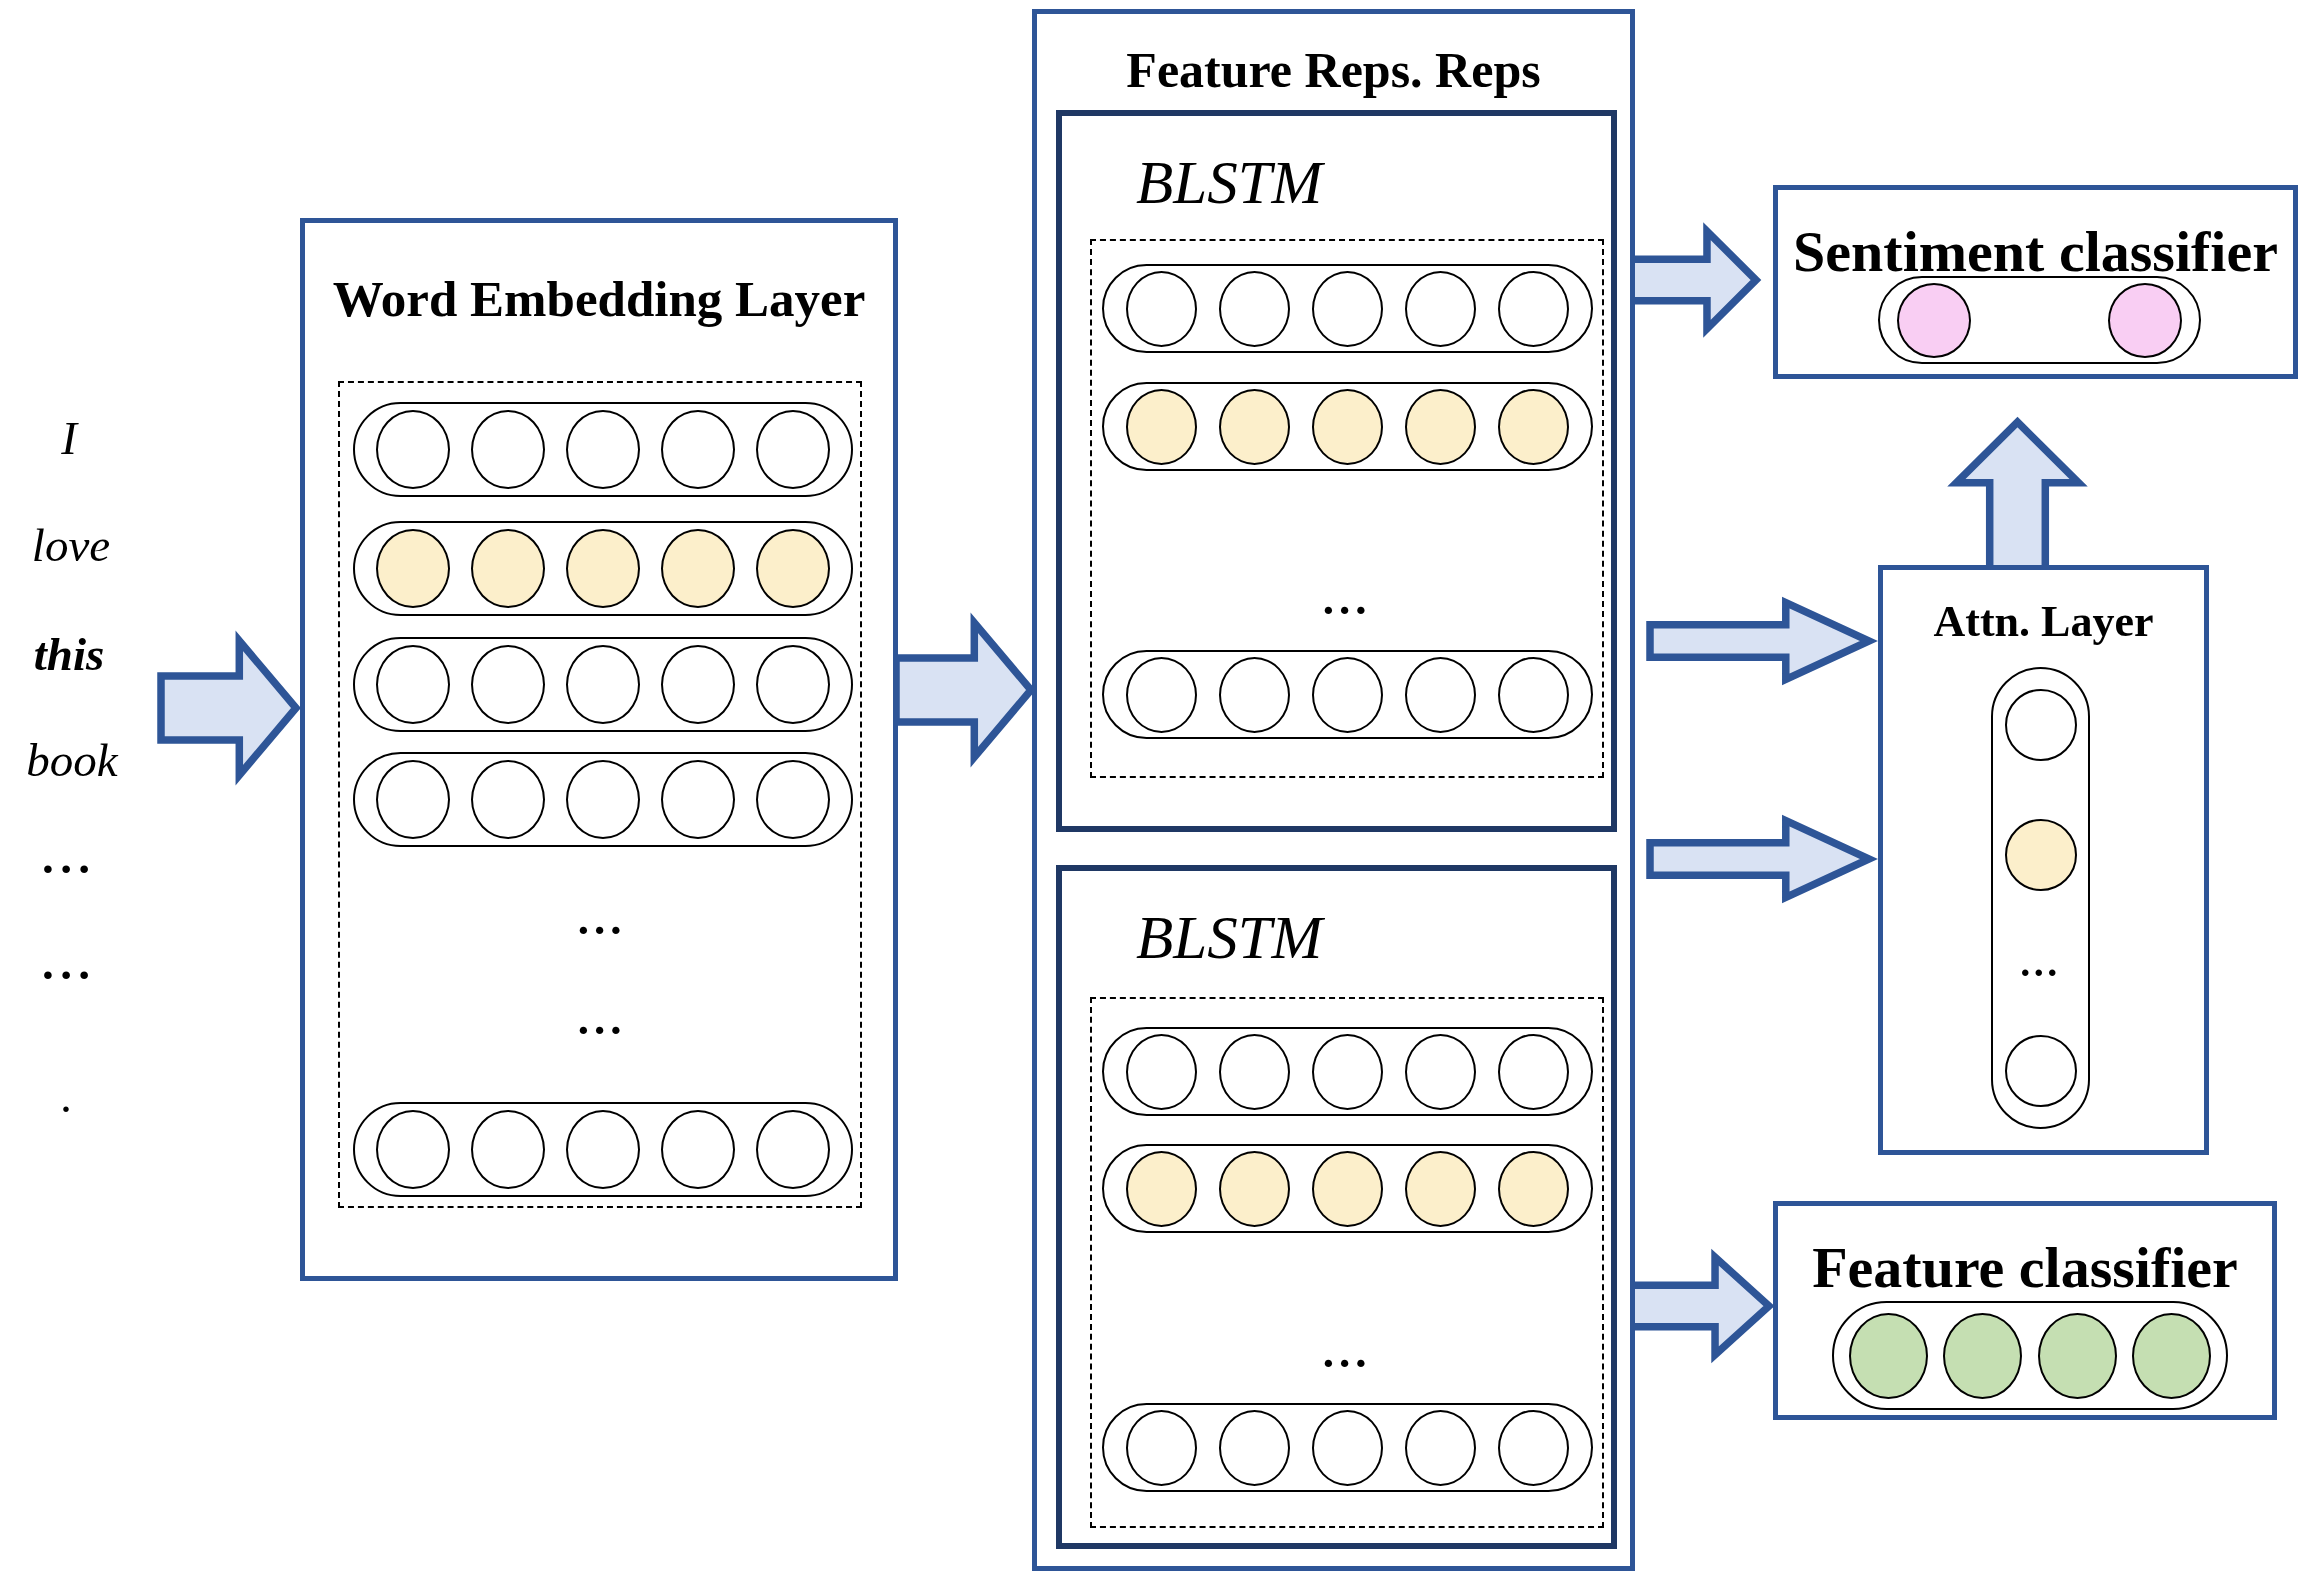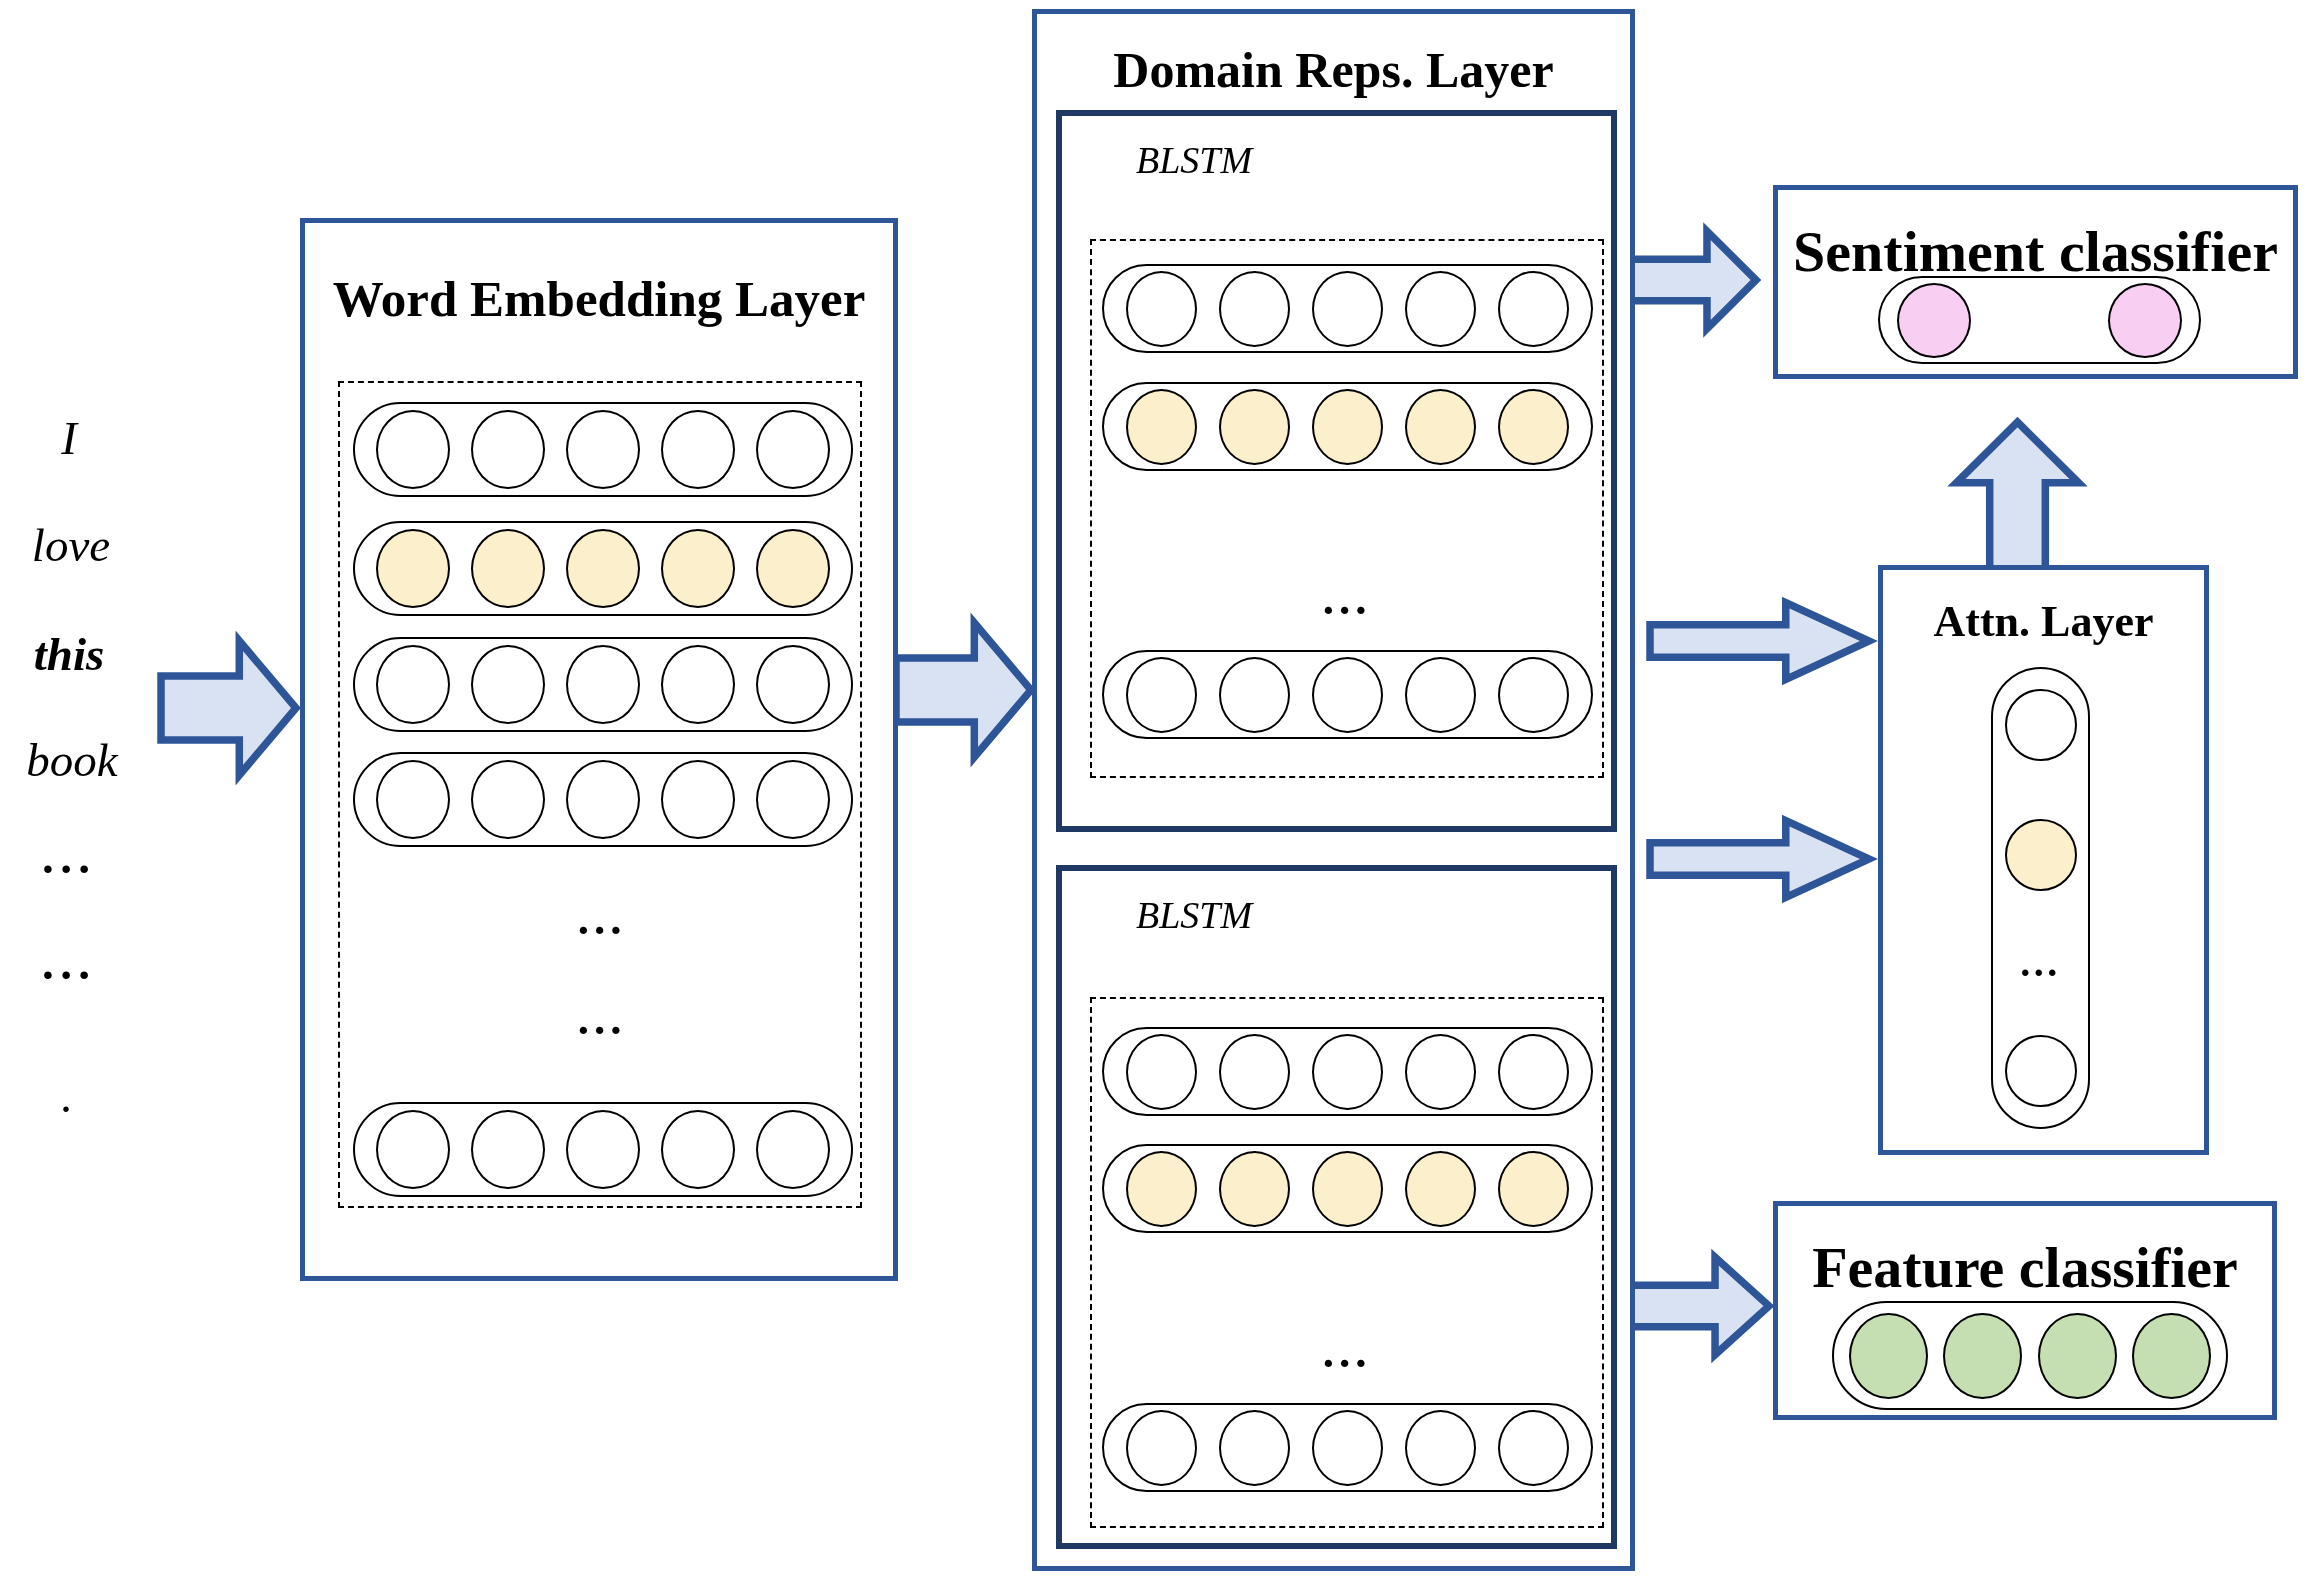--- a/index.html
+++ b/index.html
@@ -6,21 +6,21 @@
   .canvas{position:relative;width:2319px;height:1582px;background:#fff;overflow:hidden;
           font-family:"Liberation Serif","DejaVu Serif",serif;color:#000;}
   .box{position:absolute;background:#fff;border:5.7px solid #2E5597;box-sizing:border-box;}
   .box.dark{border:6.4px solid #1F3864;}
   .dashed{position:absolute;border:2.8px dashed #000;box-sizing:border-box;background:transparent;}
   .box-title{font-weight:bold;text-align:center;white-space:nowrap;}
   .we-title{font-size:51px;margin-top:47px;}
   .fr-title{font-size:50px;margin-top:27px;}
   .cls-title{font-size:58px;margin-top:28px;}
   .attn-title{font-size:44px;margin-top:25.5px;}
-  .blstm-label{position:absolute;left:74px;top:22px;font-style:italic;font-size:38px;}
+  .blstm-label{position:absolute;left:74px;top:32px;font-style:italic;font-size:61px;}
   .capsule{position:absolute;border:2.1px solid #000;border-radius:212px;background:#fff;
            display:flex;align-items:center;justify-content:space-evenly;box-sizing:border-box;}
   .capsule.between{justify-content:space-between;padding:0 17px;}
   .capsule.vert{flex-direction:column;justify-content:space-between;padding:20px 0;border-width:2.8px;}
   .node{display:block;border:2.1px solid #000;border-radius:50%;background:#fff;box-sizing:border-box;flex:none;}
   .node.y{background:#FCEFCB;}
   .node.p{background:#F9CEF3;}
   .node.g{background:#C5DFB2;}
   .n-we{width:74px;height:79px;}
   .n-fr{width:71px;height:76px;}
@@ -108,21 +108,21 @@
   <div class="dots" style="left:602px;top:1019px;">...</div>
   <div class="capsule" style="left:353px;top:1102px;width:500px;height:95px;">
     <span class="node n-we"></span>
       <span class="node n-we"></span>
       <span class="node n-we"></span>
       <span class="node n-we"></span>
       <span class="node n-we"></span>
   </div>
 
   <div class="box" style="left:1032px;top:8.5px;width:603px;height:1562px;">
-    <div class="box-title fr-title">Domain Reps. Layer</div>
+    <div class="box-title fr-title">Feature Reps. Reps</div>
   </div>
 
   <div class="box dark" style="left:1056px;top:110px;width:561px;height:722px;">
     <div class="blstm-label">BLSTM</div>
   </div>
   <div class="dashed" style="left:1090px;top:239px;width:514px;height:539px;"></div>
   <div class="capsule" style="left:1102px;top:264px;width:491px;height:89px;">
     <span class="node n-fr"></span>
       <span class="node n-fr"></span>
       <span class="node n-fr"></span>

